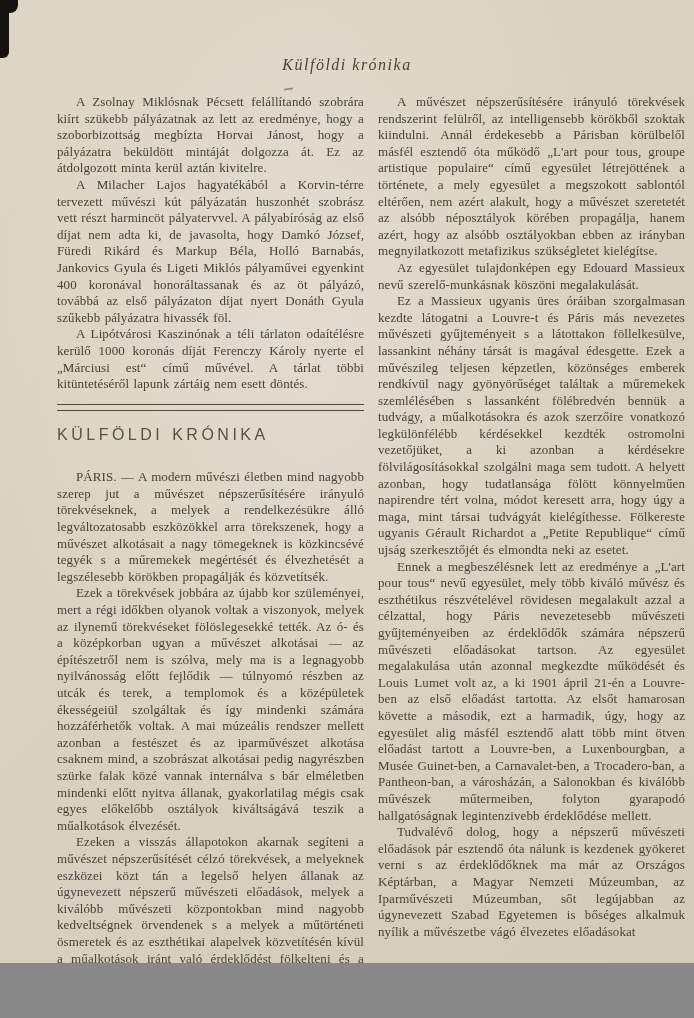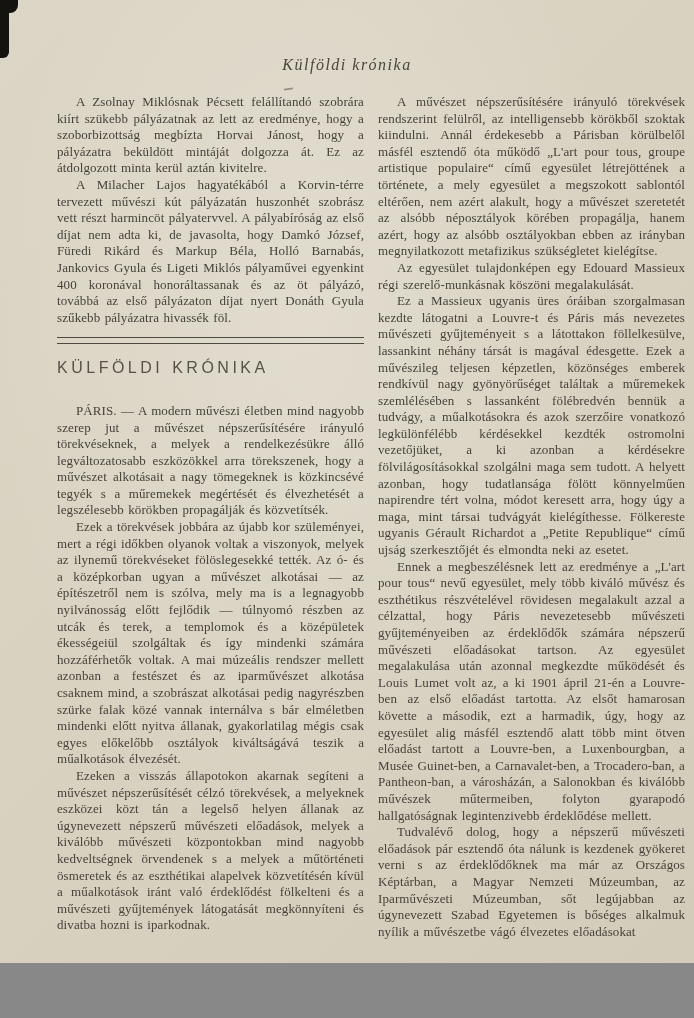--- a/index.html
+++ b/index.html
@@ -121,33 +121,34 @@
   <div class="edge-line-bottom"></div>
   <div class="header-smudge"></div>
 
   <div class="running-header">Külföldi krónika</div>
 
   <div class="columns">
 
     <div class="col">
       <p>A Zsolnay Miklósnak Pécsett felállítandó szobrára kiírt szükebb pályázatnak az lett az eredménye, hogy a szoborbizottság megbízta Horvai Jánost, hogy a pályázatra beküldött mintáját dolgozza át. Ez az átdolgozott minta kerül aztán kivitelre.</p>
       <p>A Milacher Lajos hagyatékából a Korvin-térre tervezett művészi kút pályázatán huszonhét szobrász vett részt harmincöt pályatervvel. A pályabíróság az első díjat nem adta ki, de javasolta, hogy Damkó József, Füredi Rikárd és Markup Béla, Holló Barnabás, Jankovics Gyula és Ligeti Miklós pályaművei egyenkint 400 koronával honoráltassanak és az öt pályázó, továbbá az első pályázaton díjat nyert Donáth Gyula szűkebb pályázatra hivassék föl.</p>
+      <p>A Lipótvárosi Kaszinónak a téli tárlaton odaítélésre kerülő 1000 koronás díját Ferenczy Károly nyerte el „Márciusi est“ című művével. A tárlat többi kitüntetéséről lapunk zártáig nem esett döntés.</p>
 
       <div class="double-rule"></div>
 
       <h2 class="section-heading">KÜLFÖLDI KRÓNIKA</h2>
 
       <p>PÁRIS. — A modern művészi életben mind nagyobb szerep jut a művészet népszerűsítésére irányuló törekvéseknek, a melyek a rendelkezésükre álló legváltozatosabb eszközökkel arra törekszenek, hogy a művészet alkotásait a nagy tömegeknek is közkincsévé tegyék s a műremekek megértését és élvezhetését a legszélesebb körökben propagálják és közvetítsék.</p>
       <p>Ezek a törekvések jobbára az újabb kor szüleményei, mert a régi időkben olyanok voltak a viszonyok, melyek az ilynemű törekvéseket fölöslegesekké tették. Az ó- és a középkorban ugyan a művészet alkotásai — az építészetről nem is szólva, mely ma is a legnagyobb nyilvánosság előtt fejlődik — túlnyomó részben az utcák és terek, a templomok és a középületek ékességeiül szolgáltak és így mindenki számára hozzáférhetők voltak. A mai múzeális rendszer mellett azonban a festészet és az iparművészet alkotása csaknem mind, a szobrászat alkotásai pedig nagyrészben szürke falak közé vannak internálva s bár elméletben mindenki előtt nyitva állanak, gyakorlatilag mégis csak egyes előkelőbb osztályok kiváltságává teszik a műalkotások élvezését.</p>
       <p>Ezeken a visszás állapotokon akarnak segíteni a művészet népszerűsítését célzó törekvések, a melyeknek eszközei közt tán a legelső helyen állanak az úgynevezett népszerű művészeti előadások, melyek a kiválóbb művészeti központokban mind nagyobb kedveltségnek örvendenek s a melyek a műtörténeti ösmeretek és az eszthétikai alapelvek közvetítésén kívül a műalkotások iránt való érdeklődést fölkelteni és a művészeti gyűjtemények látogatását megkönnyíteni és divatba hozni is iparkodnak.</p>
     </div>
 
     <div class="col">
       <p>A művészet népszerűsítésére irányuló törekvések rendszerint felülről, az intelligensebb körökből szoktak kiindulni. Annál érdekesebb a Párisban körülbelől másfél esztendő óta működő „L'art pour tous, groupe artistique populaire“ című egyesület létrejöttének a története, a mely egyesület a megszokott sablontól eltérően, nem azért alakult, hogy a művészet szeretetét az alsóbb néposztályok körében propagálja, hanem azért, hogy az alsóbb osztályokban ebben az irányban megnyilatkozott metafizikus szükségletet kielégítse.</p>
-      <p>Az egyesület tulajdonképen egy Edouard Massieux régi szerelő-munkásnak köszöni megalakulását.</p>
+      <p>Az egyesület tulajdonképen egy Edouard Massieux nevű szerelő-munkásnak köszöni megalakulását.</p>
       <p>Ez a Massieux ugyanis üres óráiban szorgalmasan kezdte látogatni a Louvre-t és Páris más nevezetes művészeti gyűjteményeit s a látottakon föllelkesülve, lassankint néhány társát is magával édesgette. Ezek a művészileg teljesen képzetlen, közönséges emberek rendkívül nagy gyönyörűséget találtak a műremekek szemlélésében s lassanként fölébredvén bennük a tudvágy, a műalkotásokra és azok szerzőire vonatkozó legkülönfélébb kérdésekkel kezdték ostromolni vezetőjüket, a ki azonban a kérdésekre fölvilágosításokkal szolgálni maga sem tudott. A helyett azonban, hogy tudatlansága fölött könnyelműen napirendre tért volna, módot keresett arra, hogy úgy a maga, mint társai tudvágyát kielégíthesse. Fölkereste ugyanis Gérault Richardot a „Petite Republique“ című ujság szerkesztőjét és elmondta neki az esetet.</p>
       <p>Ennek a megbeszélésnek lett az eredménye a „L'art pour tous“ nevű egyesület, mely több kiváló művész és eszthétikus részvételével rövidesen megalakult azzal a célzattal, hogy Páris nevezetesebb művészeti gyűjteményeiben az érdeklődők számára népszerű művészeti előadásokat tartson. Az egyesület megalakulása után azonnal megkezdte működését és Louis Lumet volt az, a ki 1901 ápril 21-én a Louvre-ben az első előadást tartotta. Az elsőt hamarosan követte a második, ezt a harmadik, úgy, hogy az egyesület alig másfél esztendő alatt több mint ötven előadást tartott a Louvre-ben, a Luxenbourgban, a Musée Guinet-ben, a Carnavalet-ben, a Trocadero-ban, a Pantheon-ban, a városházán, a Salonokban és kiválóbb művészek műtermeiben, folyton gyarapodó hallgatóságnak legintenzivebb érdeklődése mellett.</p>
       <p>Tudvalévő dolog, hogy a népszerű művészeti előadások pár esztendő óta nálunk is kezdenek gyökeret verni s az érdeklődőknek ma már az Országos Képtárban, a Magyar Nemzeti Múzeumban, az Iparművészeti Múzeumban, sőt legújabban az úgynevezett Szabad Egyetemen is bőséges alkalmuk nyílik a művészetbe vágó élvezetes előadásokat</p>
     </div>
 
   </div>
 
   <div class="page-number">431</div>
 
 </div>

